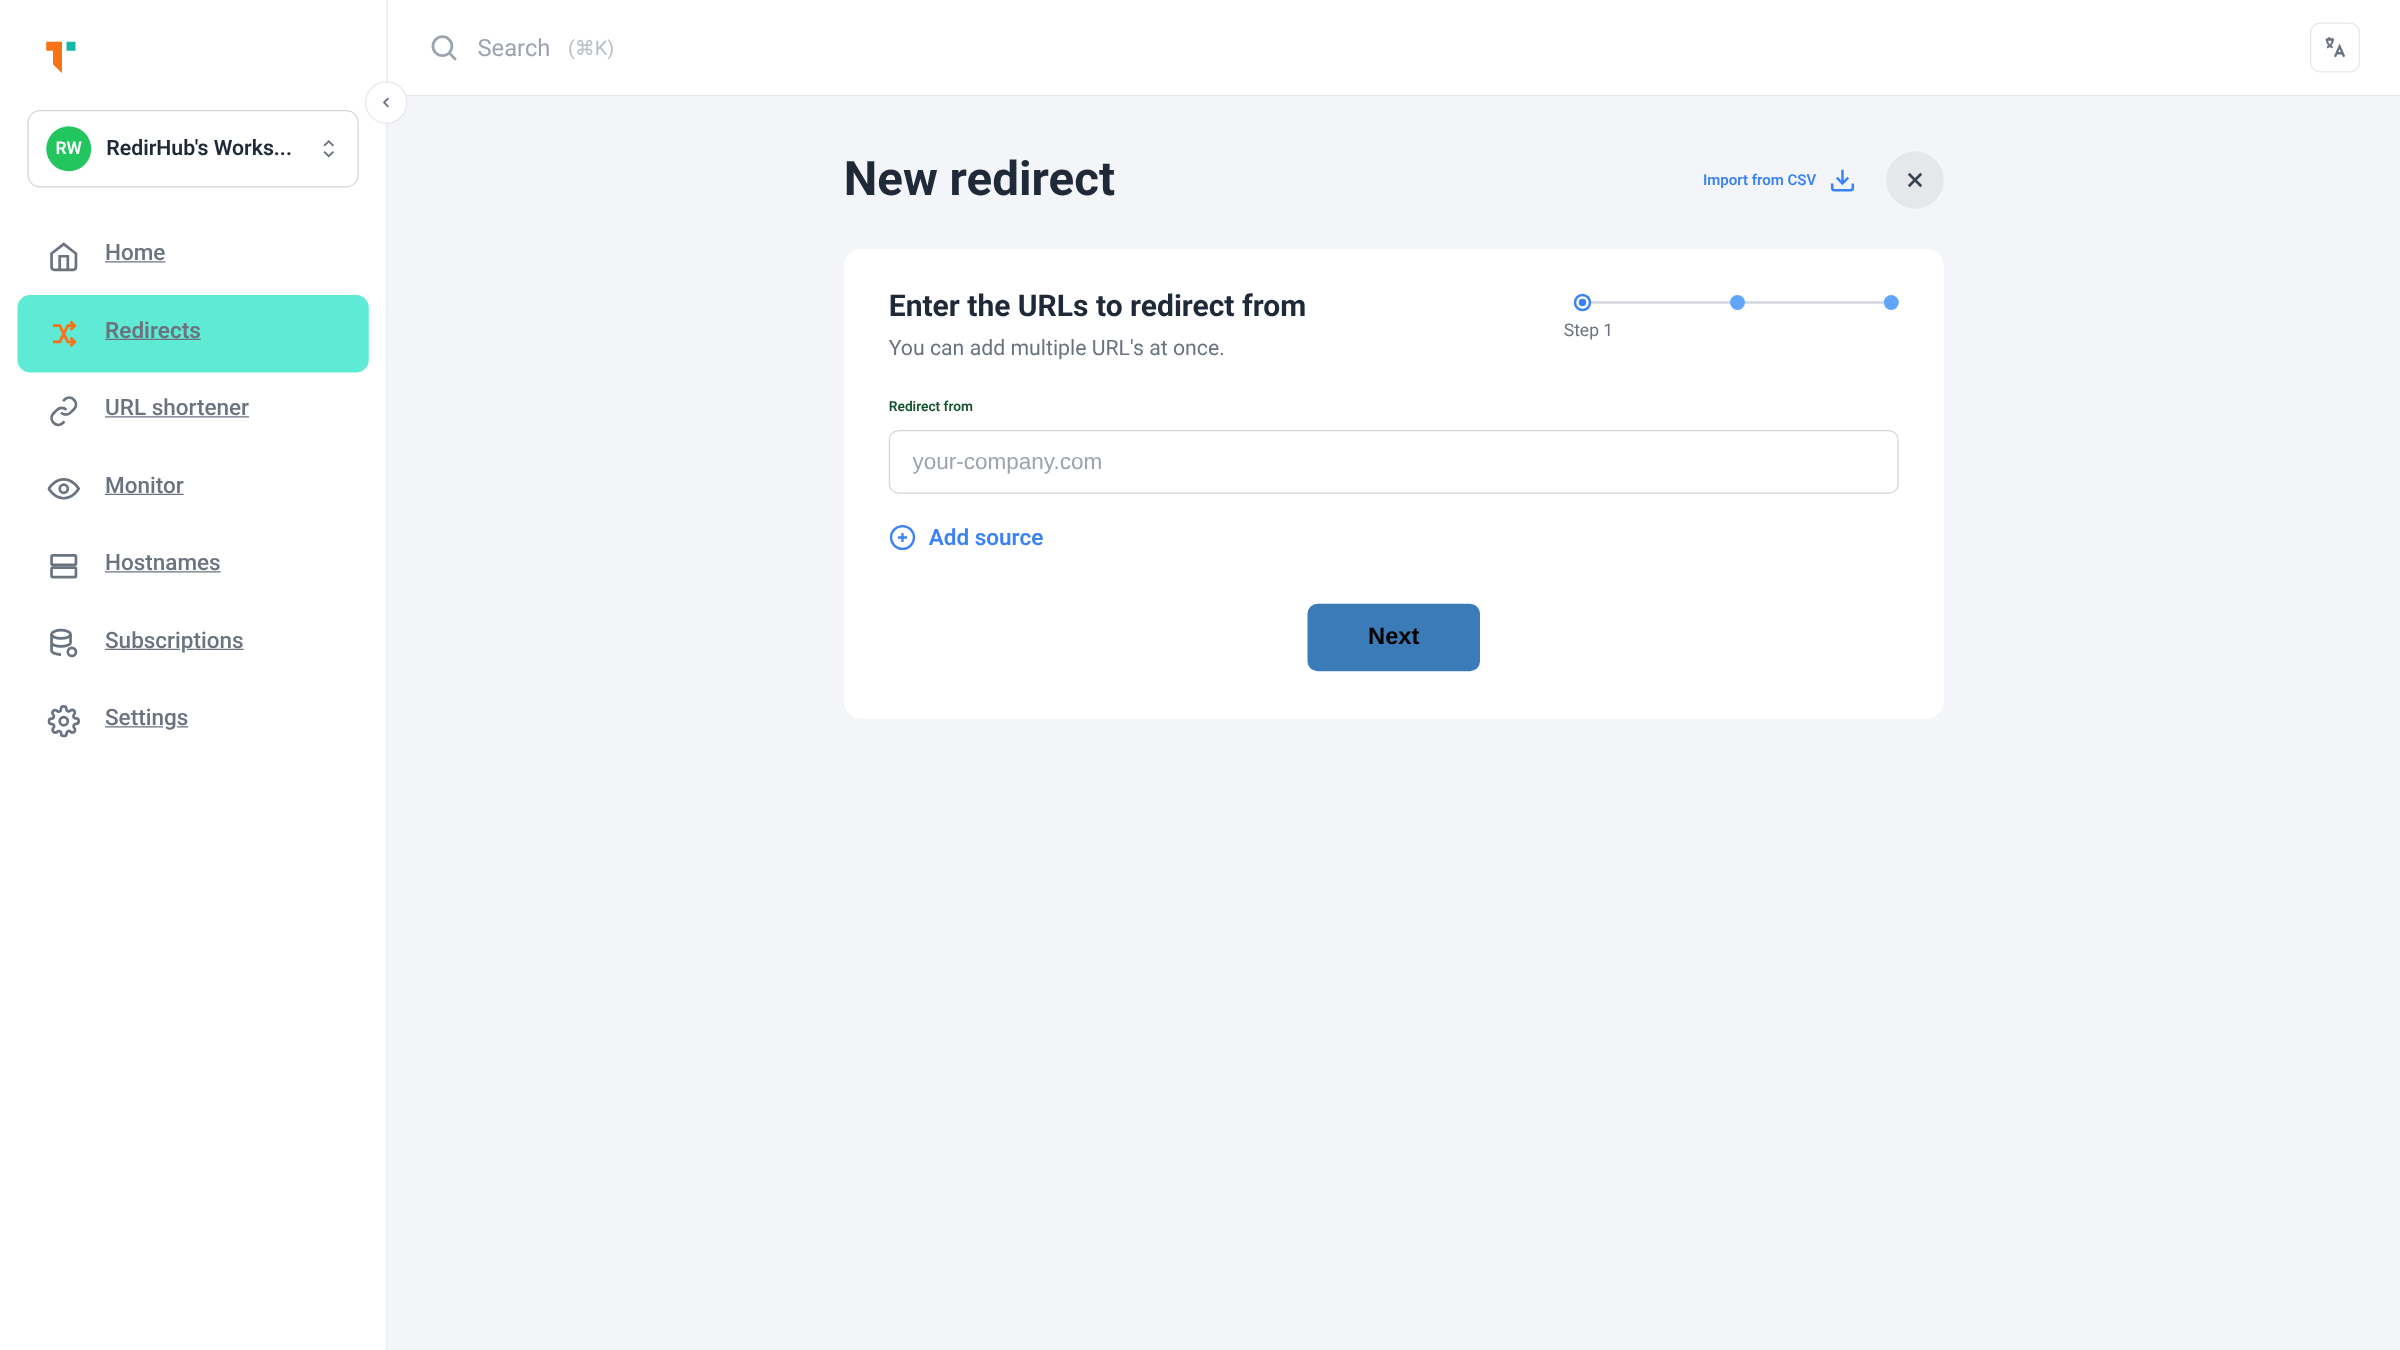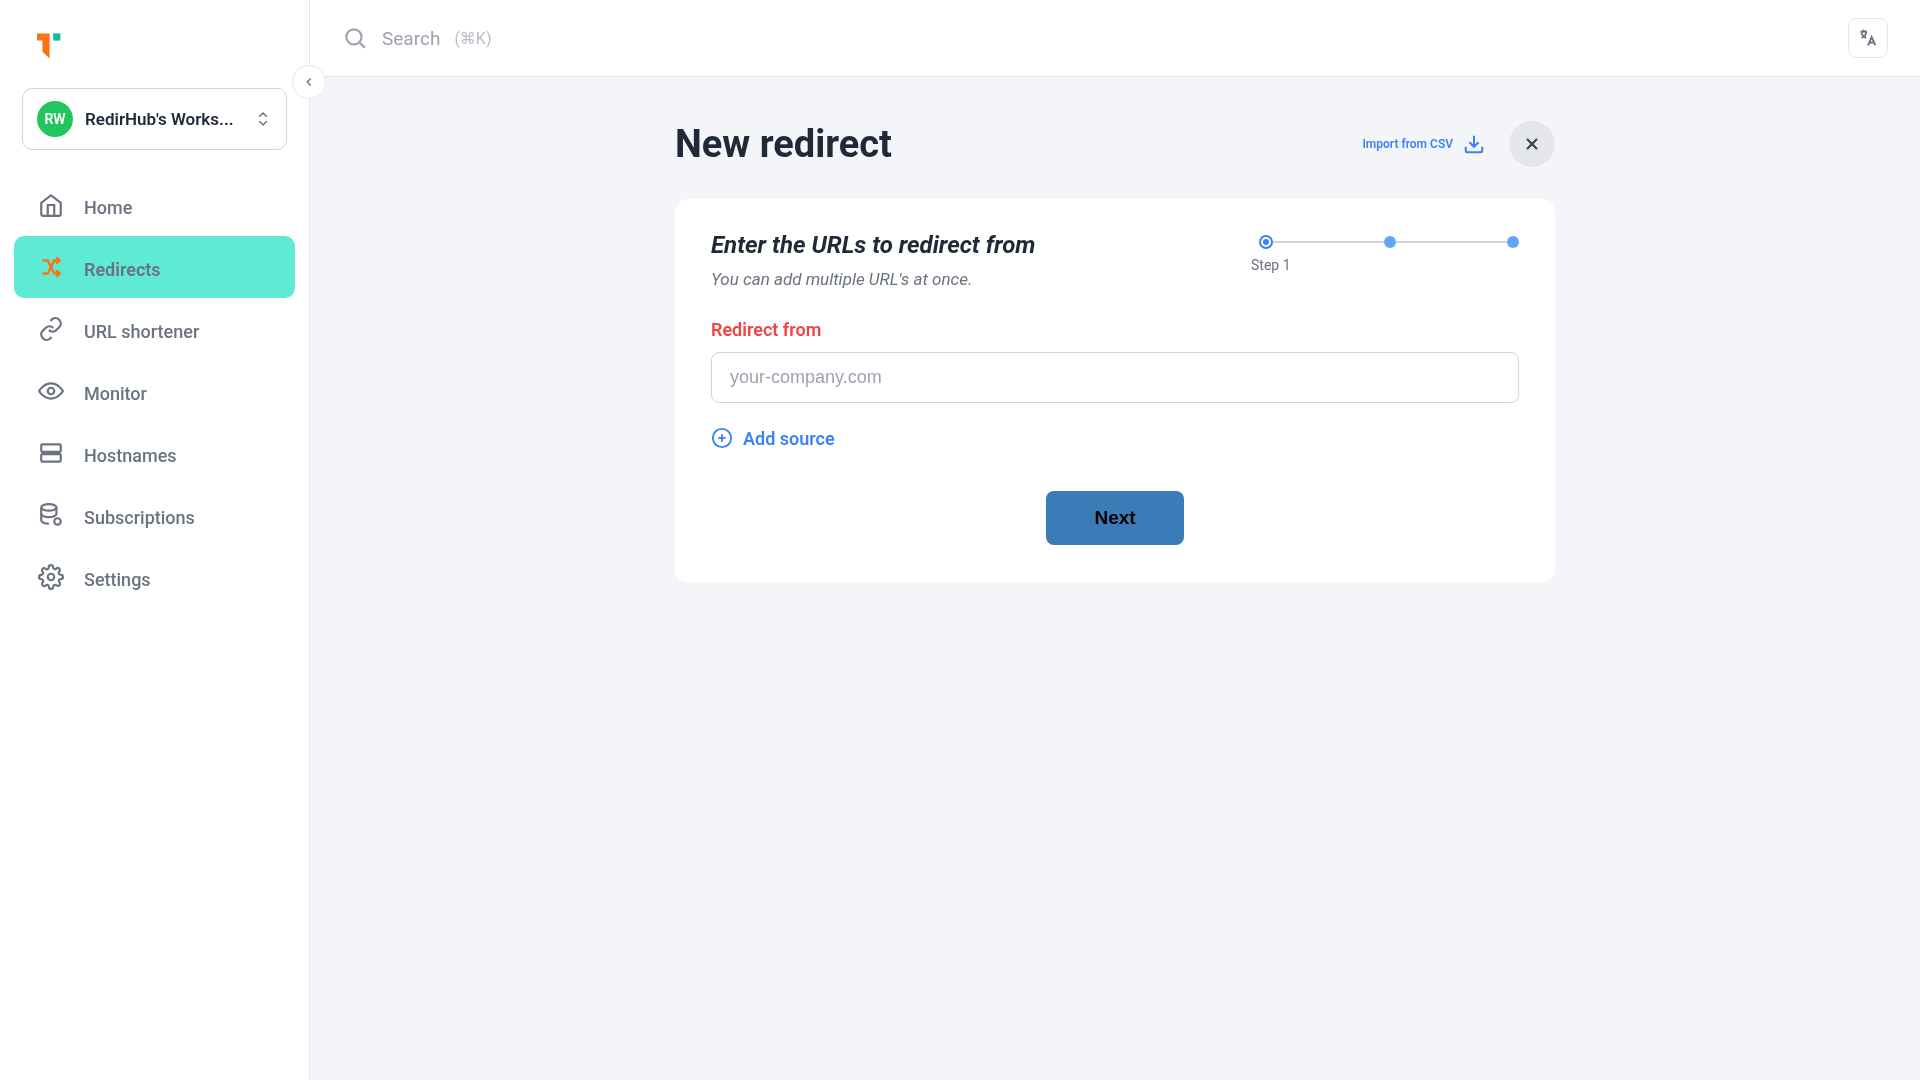--- a/index.html
+++ b/index.html
@@ -90,28 +90,29 @@
       width: 18px;
       height: 18px;
       stroke: #6b7280;
       flex-shrink: 0;
     }
     .nav {
       padding: 0 10px;
     }
     .nav-item {
       display: flex;
-      align-items: flex-end;
+      align-items: flex-start;
       gap: 20px;
       padding: 18px 24px;
       border-radius: 10px;
       cursor: pointer;
       color: #6b7280;
       font-size: 18px;
       font-weight: 500;
+      text-decoration: underline;
     }
     .nav-item.active {
       background: #5eead4;
       color: #6b7280;
       font-weight: 600;
     }
     .nav-item.active .nav-icon {
       color: #f97316;
     }
     .nav-icon {
@@ -227,21 +228,20 @@
       padding: 32px 36px 38px 36px;
     }
     .card-header-row {
       display: flex;
       justify-content: space-between;
       align-items: flex-start;
       gap: 40px;
     }
     .card-head-left {
       flex: 1;
-      font-style: italic;
     }
     .card-title {
       font-size: 24px;
       font-weight: 700;
       color: #1f2937;
       margin-bottom: 10px;
     }
     .card-subtitle {
       font-size: 17px;
       color: #6b7280;
@@ -292,23 +292,23 @@
       font-size: 14px;
       color: #6b7280;
       margin-top: 8px;
       align-self: flex-start;
       margin-left: -8px;
     }
     .form-field {
       margin-top: 30px;
     }
     .field-label {
-      font-size: 18px;
-      font-weight: 600;
-      color: #ef4444;
+      font-size: 11px;
+      font-weight: 600;
+      color: #14532d;
       margin-bottom: 12px;
       display: block;
     }
     .text-input {
       width: 100%;
       padding: 14px 18px;
       border: 1px solid #d1d5db;
       border-radius: 8px;
       font-size: 18px;
       color: #374151;

